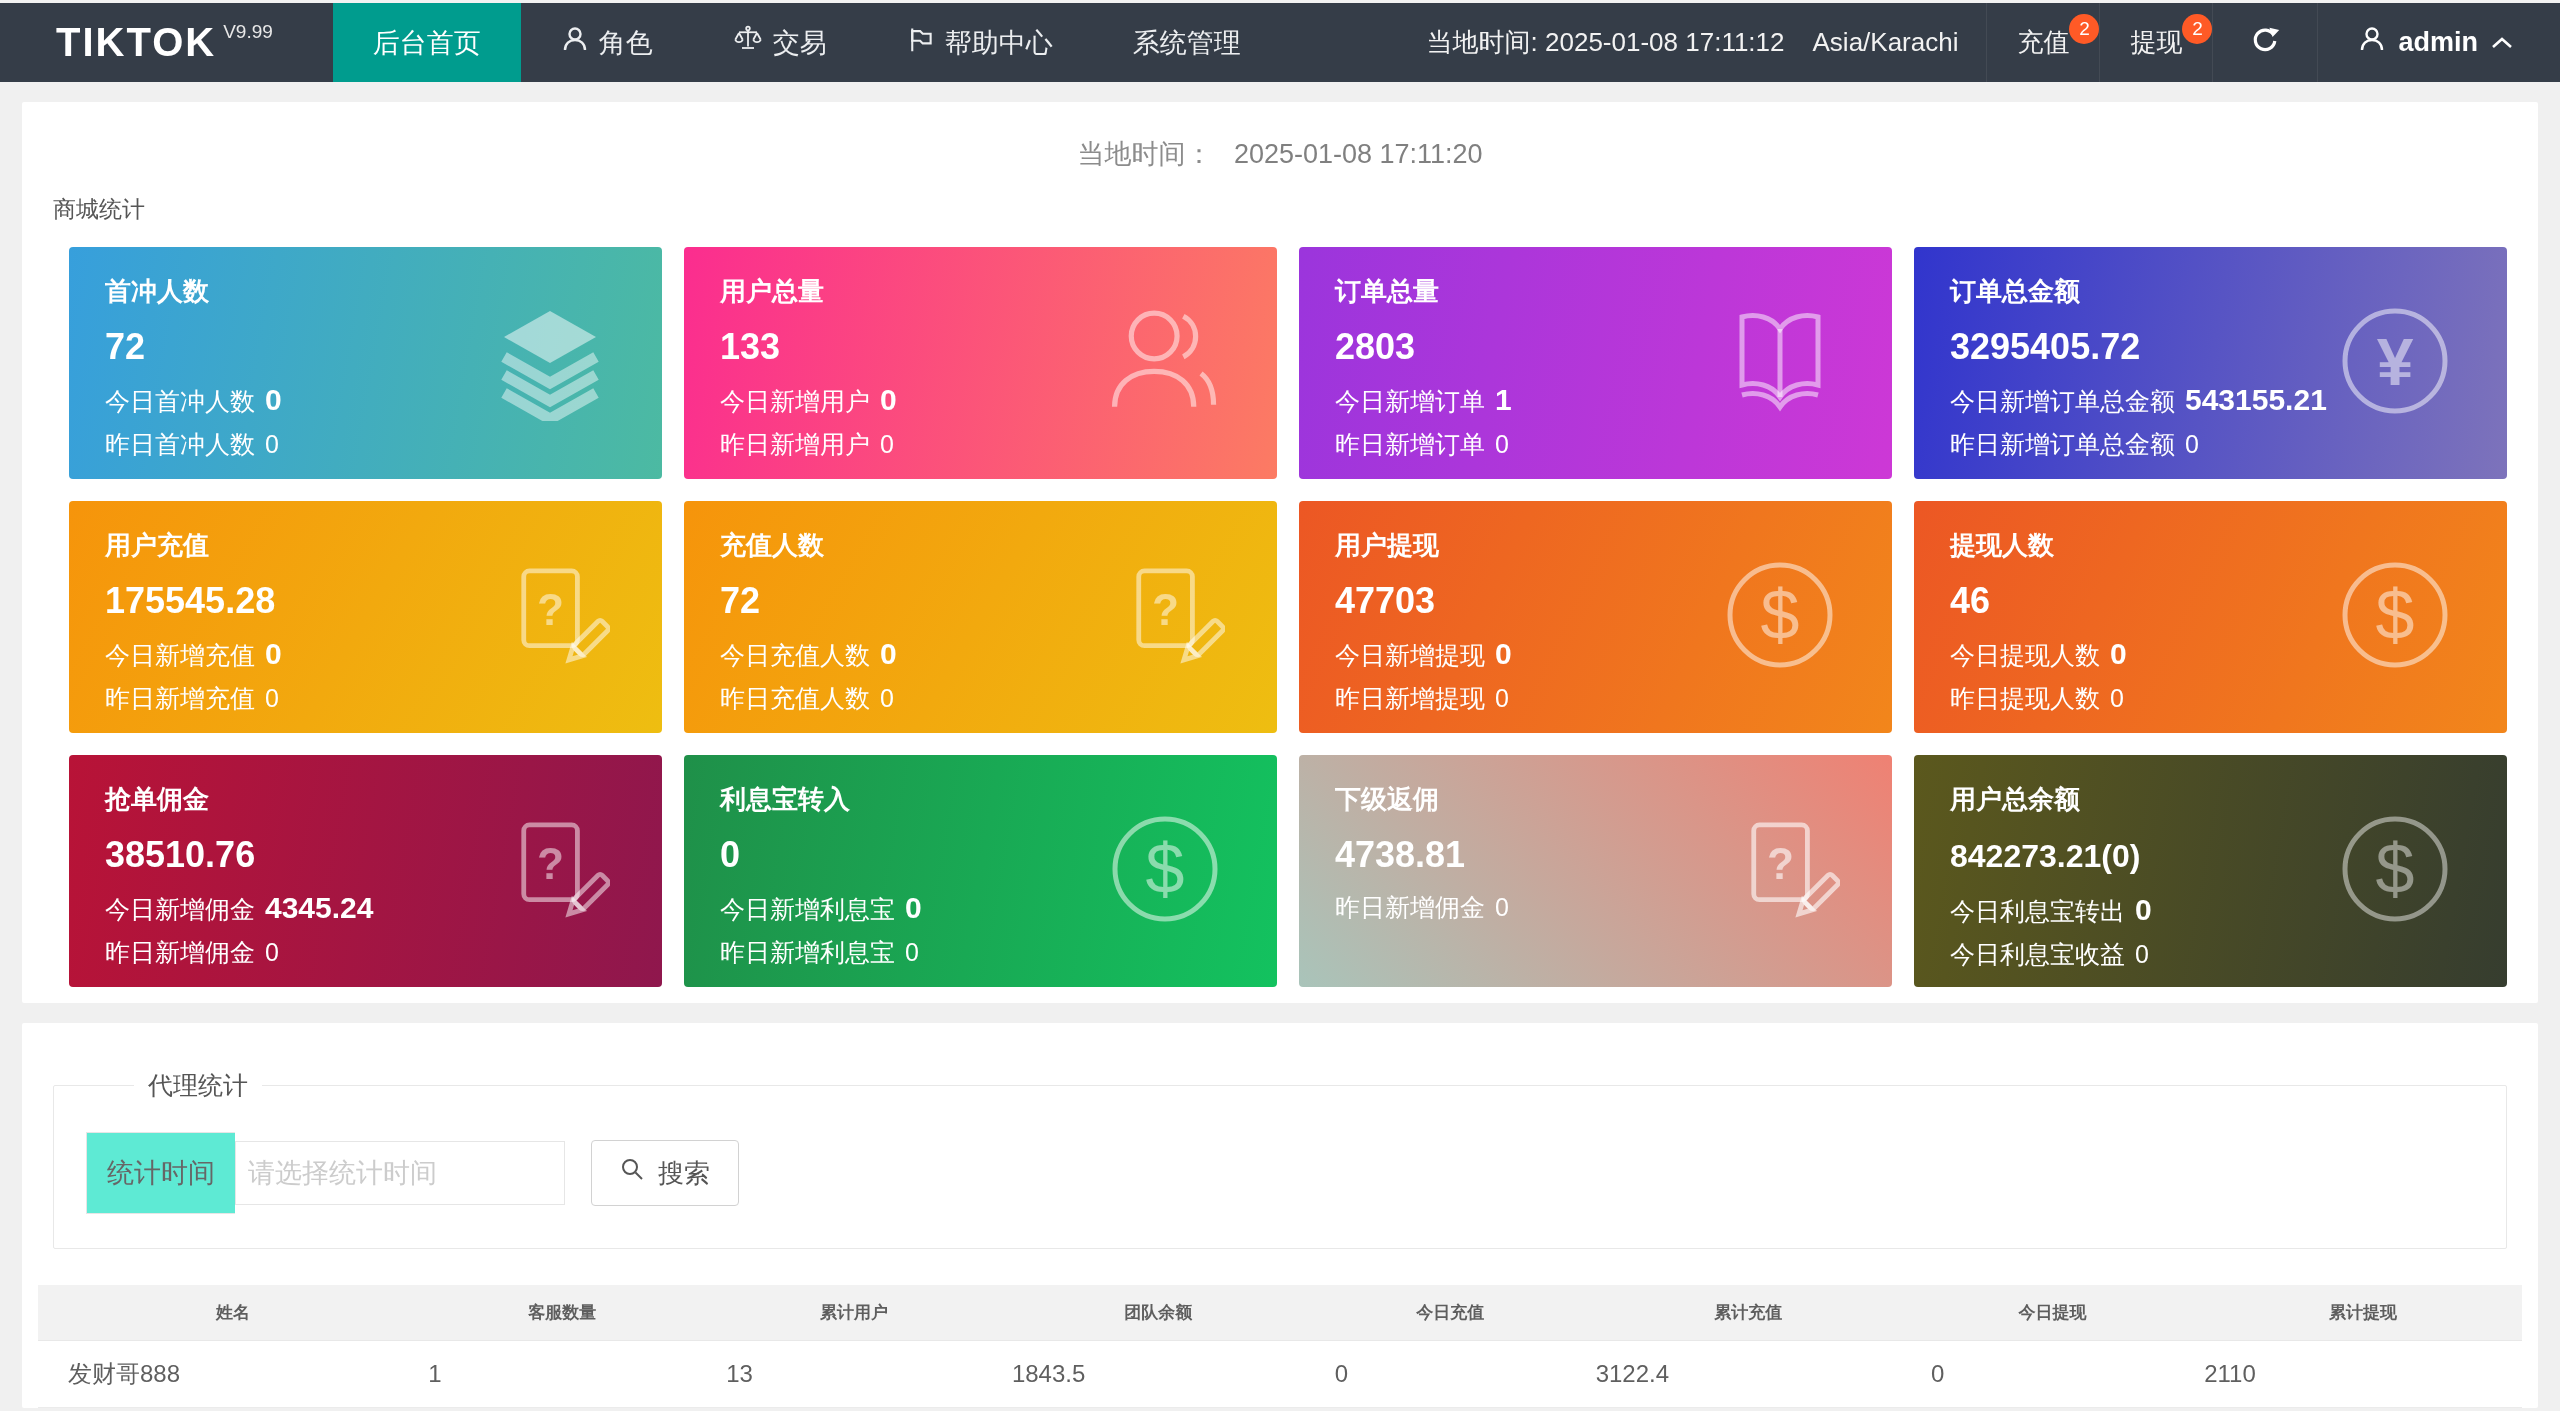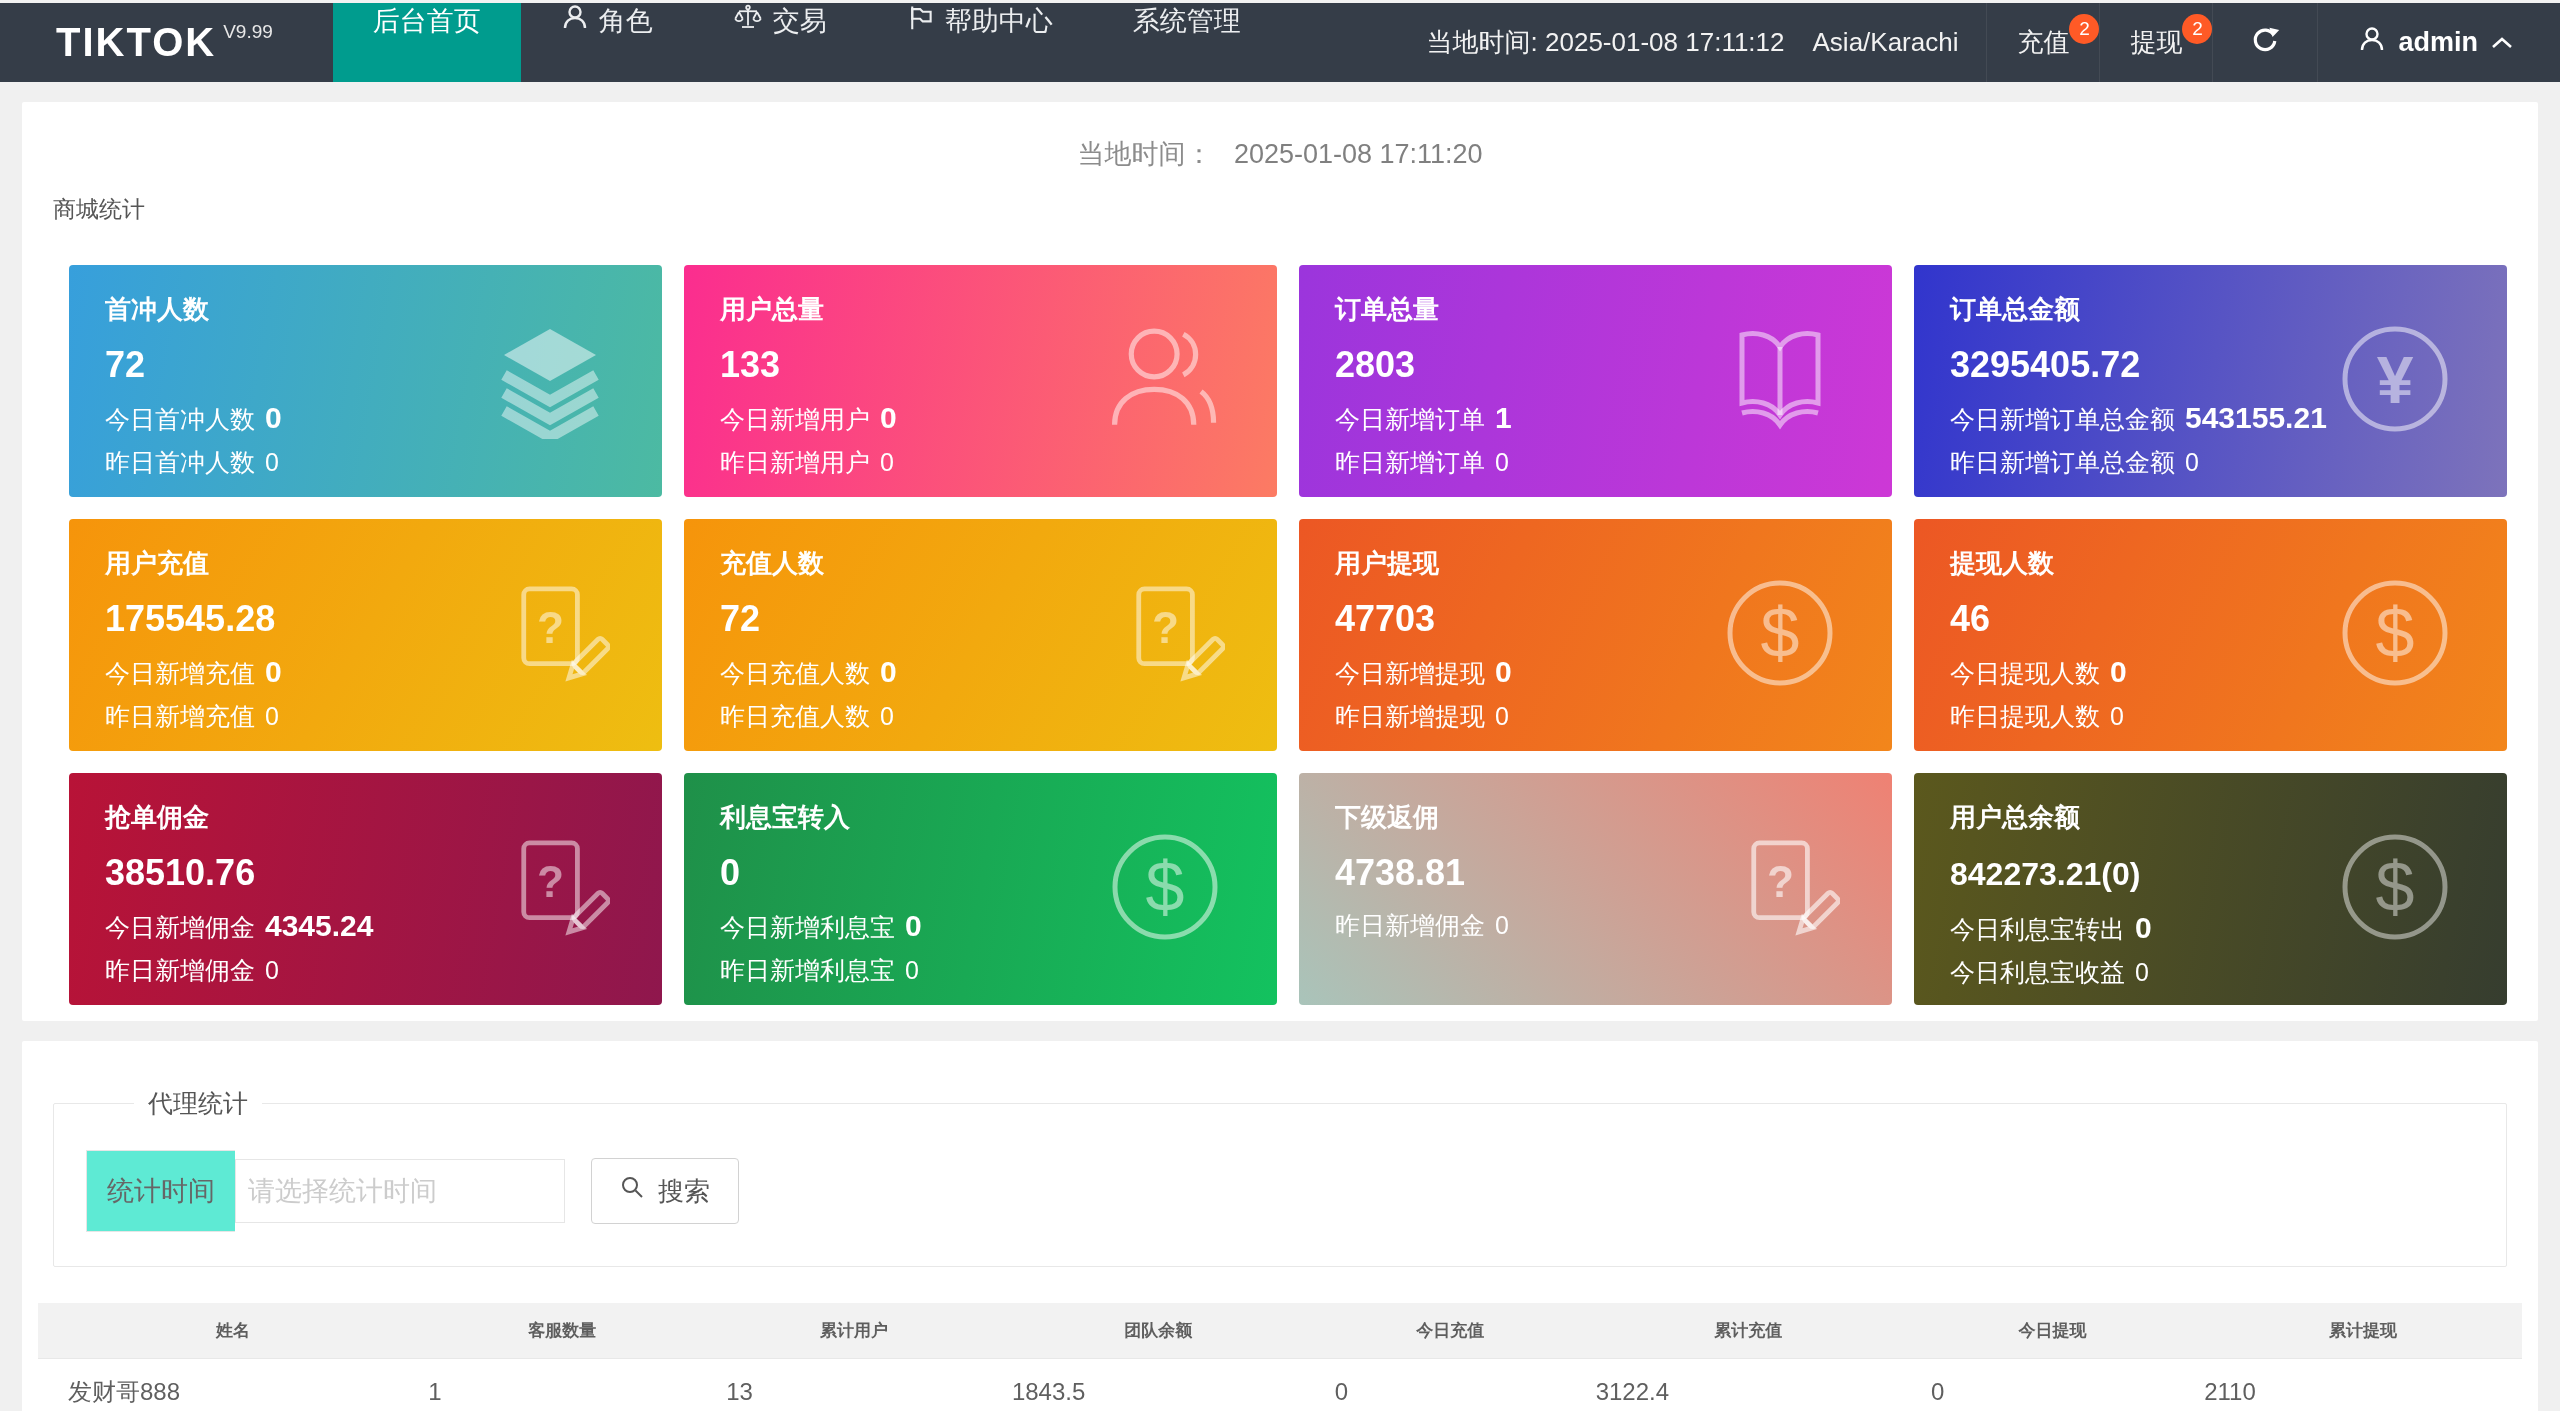--- a/index.html
+++ b/index.html
@@ -7,21 +7,21 @@
     font-family:"Liberation Sans","DejaVu Sans",sans-serif;
     background:var(--body-bg,#f0f0f0); color:#333; }
 
   
   .navbar { height:82px; background:var(--nav-bg,#353d48); display:flex; align-items:stretch;
     border-top:3px solid #f2f2f2; }
   .logo-wrap { display:flex; align-items:center; padding:0 60px 0 56px; }
   .logo { color:#fff; font-size:40px; font-weight:bold; letter-spacing:2px; }
   .logo-ver { color:#e8e8e8; font-size:19px; margin-left:7px; position:relative; top:-11px; }
   .nav-menu { display:flex; align-items:stretch; }
-  .nav-item { display:flex; align-items:flex-start; padding:0 40px; color:#eceef0; font-size:27px; cursor:pointer; }
+  .nav-item { display:flex; align-items:center; padding:0 40px; color:#eceef0; font-size:27px; cursor:pointer; }
   .nav-item.active { background:var(--active-tab,#009c8e); color:#fff; }
   .nav-item svg { margin-right:10px; }
   .nav-right { margin-left:auto; display:flex; align-items:stretch; padding-right:18px; }
   .nav-time { display:flex; align-items:center; color:#f2f2f2; font-size:26px; padding:0 10px; }
   .nav-tz { display:flex; align-items:center; color:#f2f2f2; font-size:26px; padding:0 28px 0 18px; }
   .nav-pill { position:relative; display:flex; align-items:center; color:#f2f2f2; font-size:26px;
     padding:0 30px; cursor:pointer; border-left:1px solid rgba(255,255,255,0.07); }
   .nav-pill.first { border-left:1px solid rgba(255,255,255,0.07); }
   .badge { position:absolute; top:11px; right:0px; min-width:30px; height:30px; line-height:30px;
     background:var(--badge,#ff5a26); color:#fff; font-size:19px; text-align:center; border-radius:50%; }
@@ -31,21 +31,21 @@
     padding:0 28px 0 40px; cursor:pointer; border-left:1px solid rgba(255,255,255,0.07); }
 
   
   .panel { background:#fff; margin:20px 22px 0; border-radius:2px; }
   .panel-1 { padding:0 31px 16px; }
   .main-time { text-align:center; padding-top:34px; font-size:27px; color:#8c8c8c; }
   .main-time .t-val { color:#808080; margin-left:14px; }
   .section-title { font-size:23px; color:#565656; margin-top:22px; }
 
   
-  .cards { display:grid; grid-template-columns:repeat(4,1fr); gap:22px; margin-top:40px;padding-left:16px; }
+  .cards { display:grid; grid-template-columns:repeat(4,1fr); gap:22px; margin-top:22px;padding-left:16px; }
   .stat-card { position:relative; height:232px; border-radius:4px; color:#fff; padding:27px 0 0 36px; overflow:hidden; }
   .card-title { font-size:26px; font-weight:bold; }
   .card-value { font-size:36px; font-weight:bold; margin:12px 0 10px; line-height:52px; }
   .card-value.small { font-size:32px; line-height:46px; margin:16px 0 14px; }
   .card-line { font-size:25px; margin-top:10px; }
   .card-line .today-val { font-size:30px; font-weight:bold; margin-left:10px; }
   .card-line .y-val { font-size:25px; margin-left:10px; }
   .card-icon { position:absolute; right:52px; top:50%; transform:translateY(-50%); }
 
   

